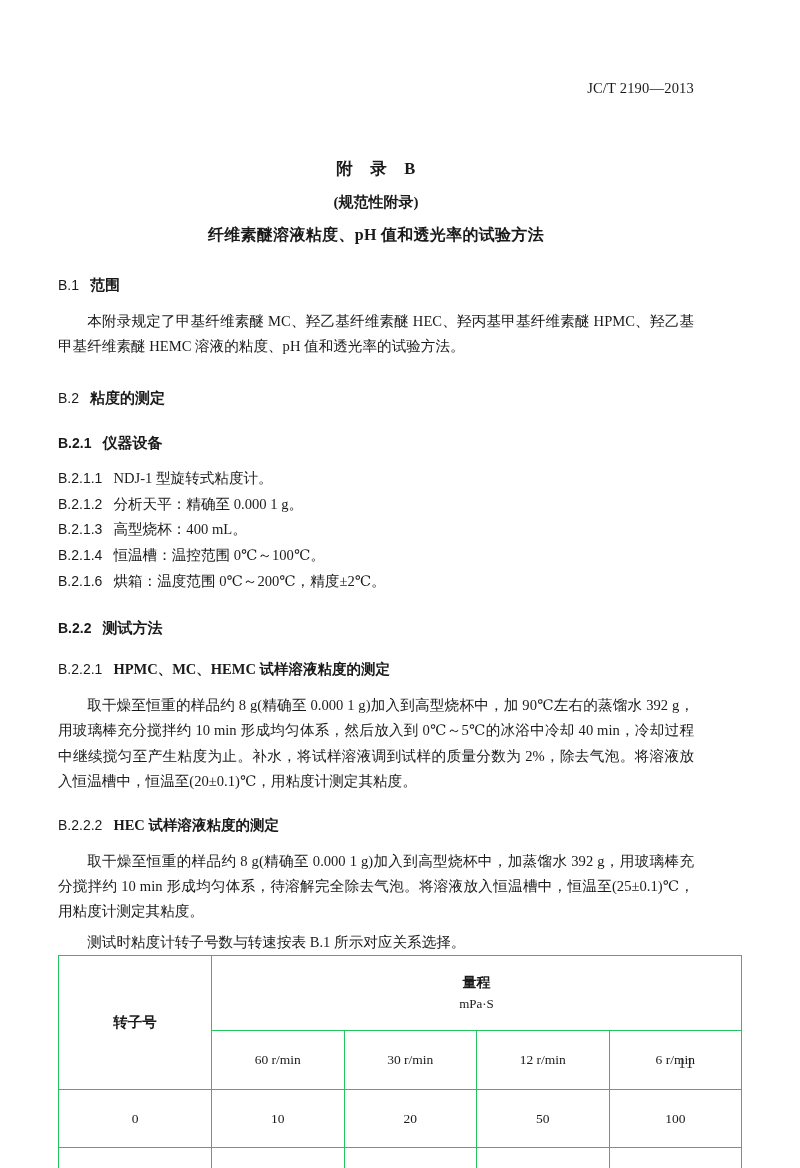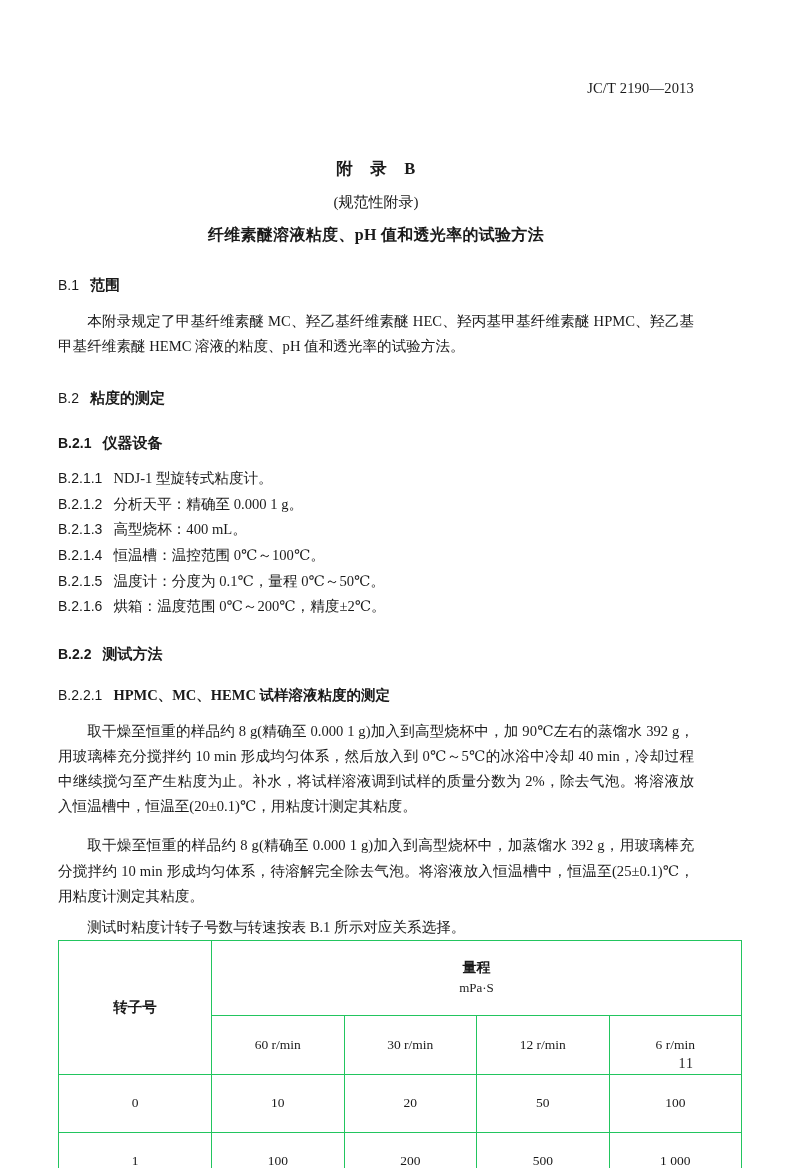--- a/index.html
+++ b/index.html
@@ -39,21 +39,21 @@
     margin-top: 0;
     padding-top: 158px;
   }
   .annex-label {
     font-size: 16.5px;
     font-weight: bold;
     letter-spacing: 0.5px;
   }
   .annex-kind {
     font-size: 15px;
-    font-weight: normal;
+    font-weight: bold;
     margin-top: 13px;
   }
   .annex-name {
     font-size: 16px;
     font-weight: bold;
     margin-top: 13px;
     letter-spacing: 0.3px;
   }
 
   
@@ -206,35 +206,35 @@
   <div class="item-line">
     <span class="num">B.2.1.2</span><span class="gap"></span><span>分析天平：精确至 0.000 1 g。</span>
   </div>
   <div class="item-line">
     <span class="num">B.2.1.3</span><span class="gap"></span><span>高型烧杯：400 mL。</span>
   </div>
   <div class="item-line">
     <span class="num">B.2.1.4</span><span class="gap"></span><span>恒温槽：温控范围 0℃～100℃。</span>
   </div>
   <div class="item-line">
-    <span class="num">B.2.1.5</span><span class="gap"></span><span>温度计：分度为 0.1℃，量程 0℃～50℃。</span>
-  </div>
-  <div class="item-line">
     <span class="num">B.2.1.6</span><span class="gap"></span><span>烘箱：温度范围 0℃～200℃，精度±2℃。</span>
   </div>
 
   <div class="h3">
     <span class="num">B.2.2</span><span class="gap"></span><span>测试方法</span>
   </div>
 
   <div class="h4">
     <span class="num">B.2.2.1</span><span class="gap"></span><span>HPMC、MC、HEMC 试样溶液粘度的测定</span>
   </div>
   <div class="para">取干燥至恒重的样品约 8 g(精确至 0.000 1 g)加入到高型烧杯中，加 90℃左右的蒸馏水 392 g，用玻璃棒充分搅拌约 10 min 形成均匀体系，然后放入到 0℃～5℃的冰浴中冷却 40 min，冷却过程中继续搅匀至产生粘度为止。补水，将试样溶液调到试样的质量分数为 2%，除去气泡。将溶液放入恒温槽中，恒温至(20±0.1)℃，用粘度计测定其粘度。</div>
 
+  <div class="h4">
+    <span class="num">B.2.2.2</span><span class="gap"></span><span>HEC 试样溶液粘度的测定</span>
+  </div>
   <div class="para">取干燥至恒重的样品约 8 g(精确至 0.000 1 g)加入到高型烧杯中，加蒸馏水 392 g，用玻璃棒充分搅拌约 10 min 形成均匀体系，待溶解完全除去气泡。将溶液放入恒温槽中，恒温至(25±0.1)℃，用粘度计测定其粘度。</div>
   <div class="para tight">测试时粘度计转子号数与转速按表 B.1 所示对应关系选择。</div>
 
 
   <table class="spec">
     <thead>
       <tr>
         <th class="rotor-head" rowspan="2">转子号</th>
         <th class="range-head" colspan="4">
           <span>量程</span>

